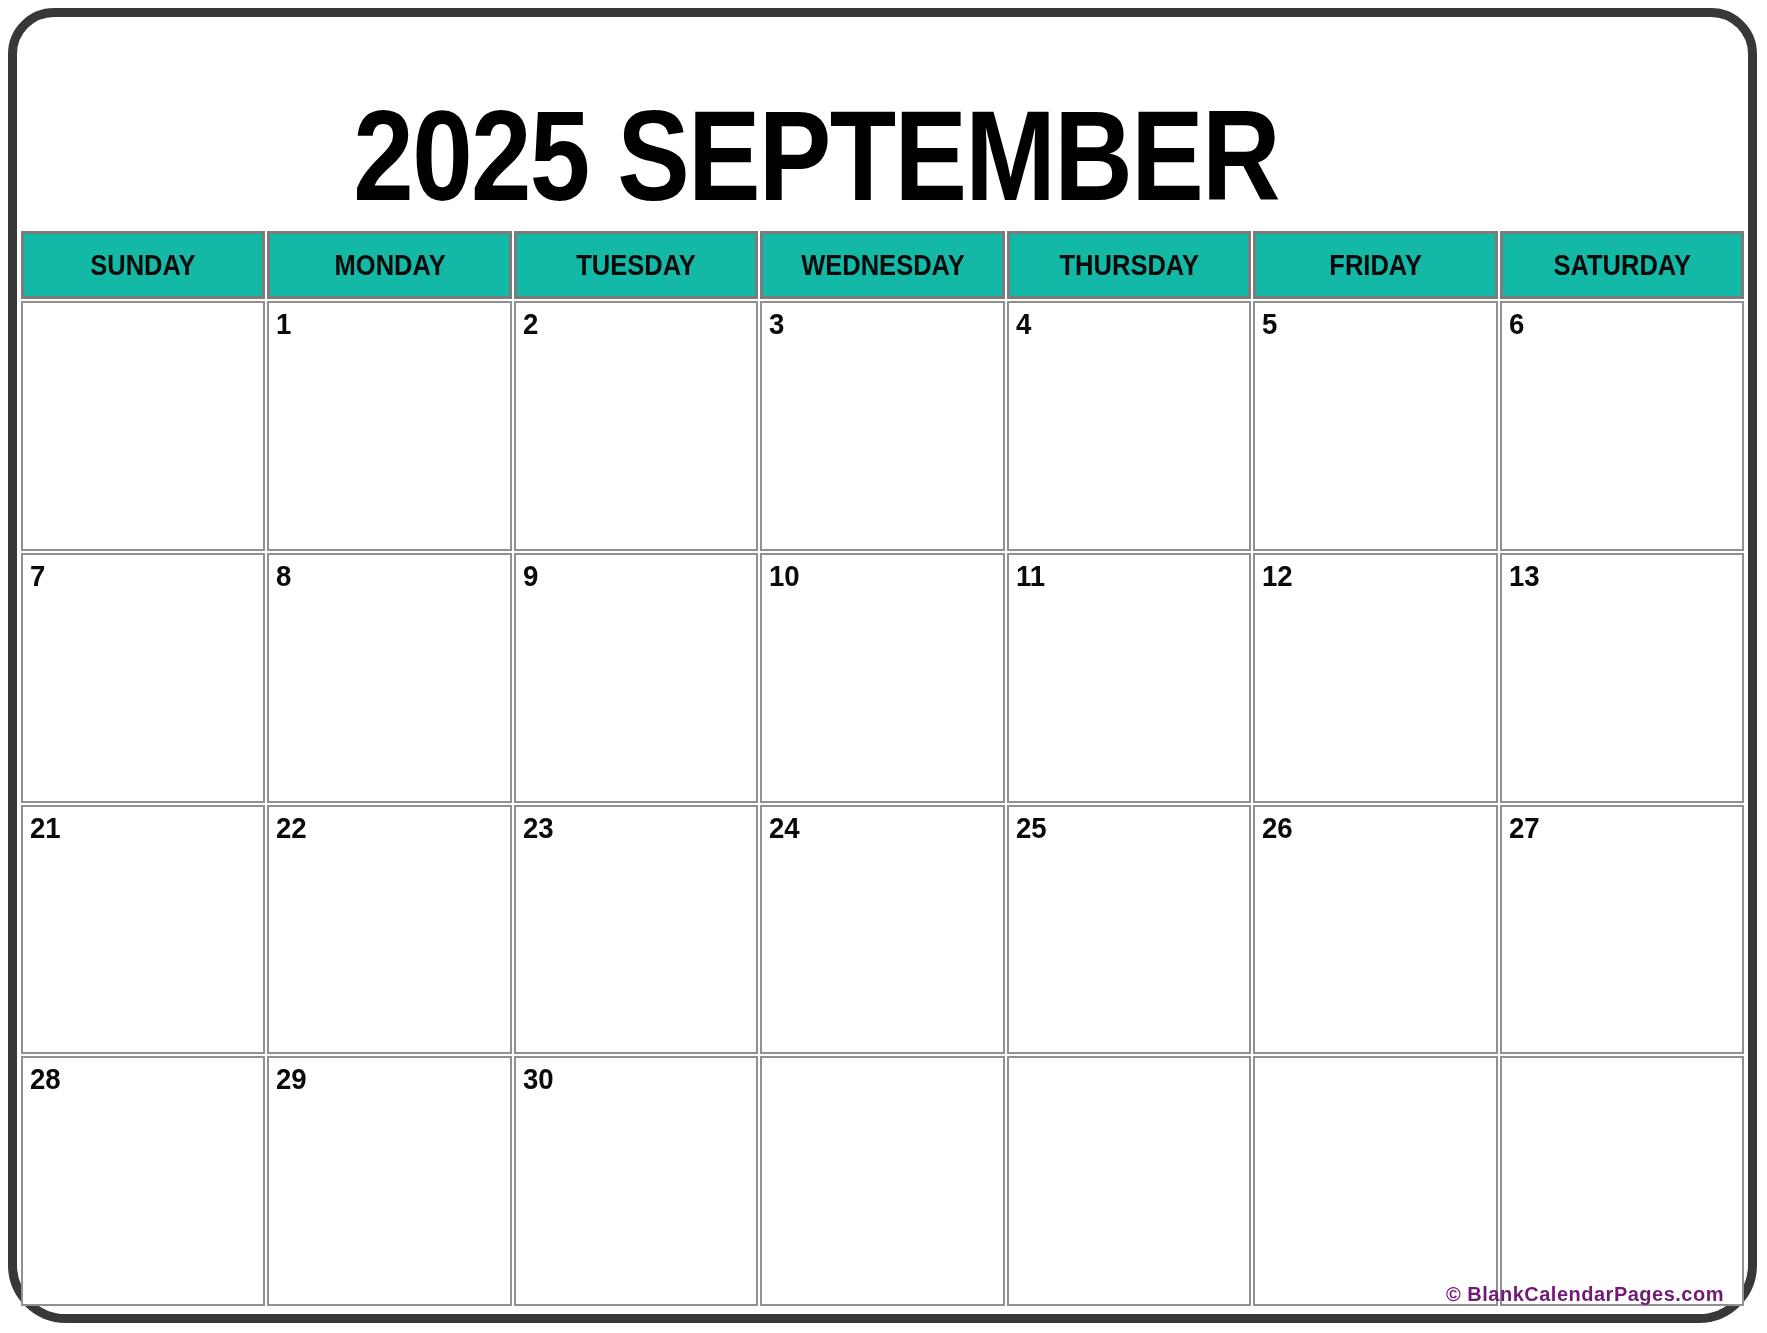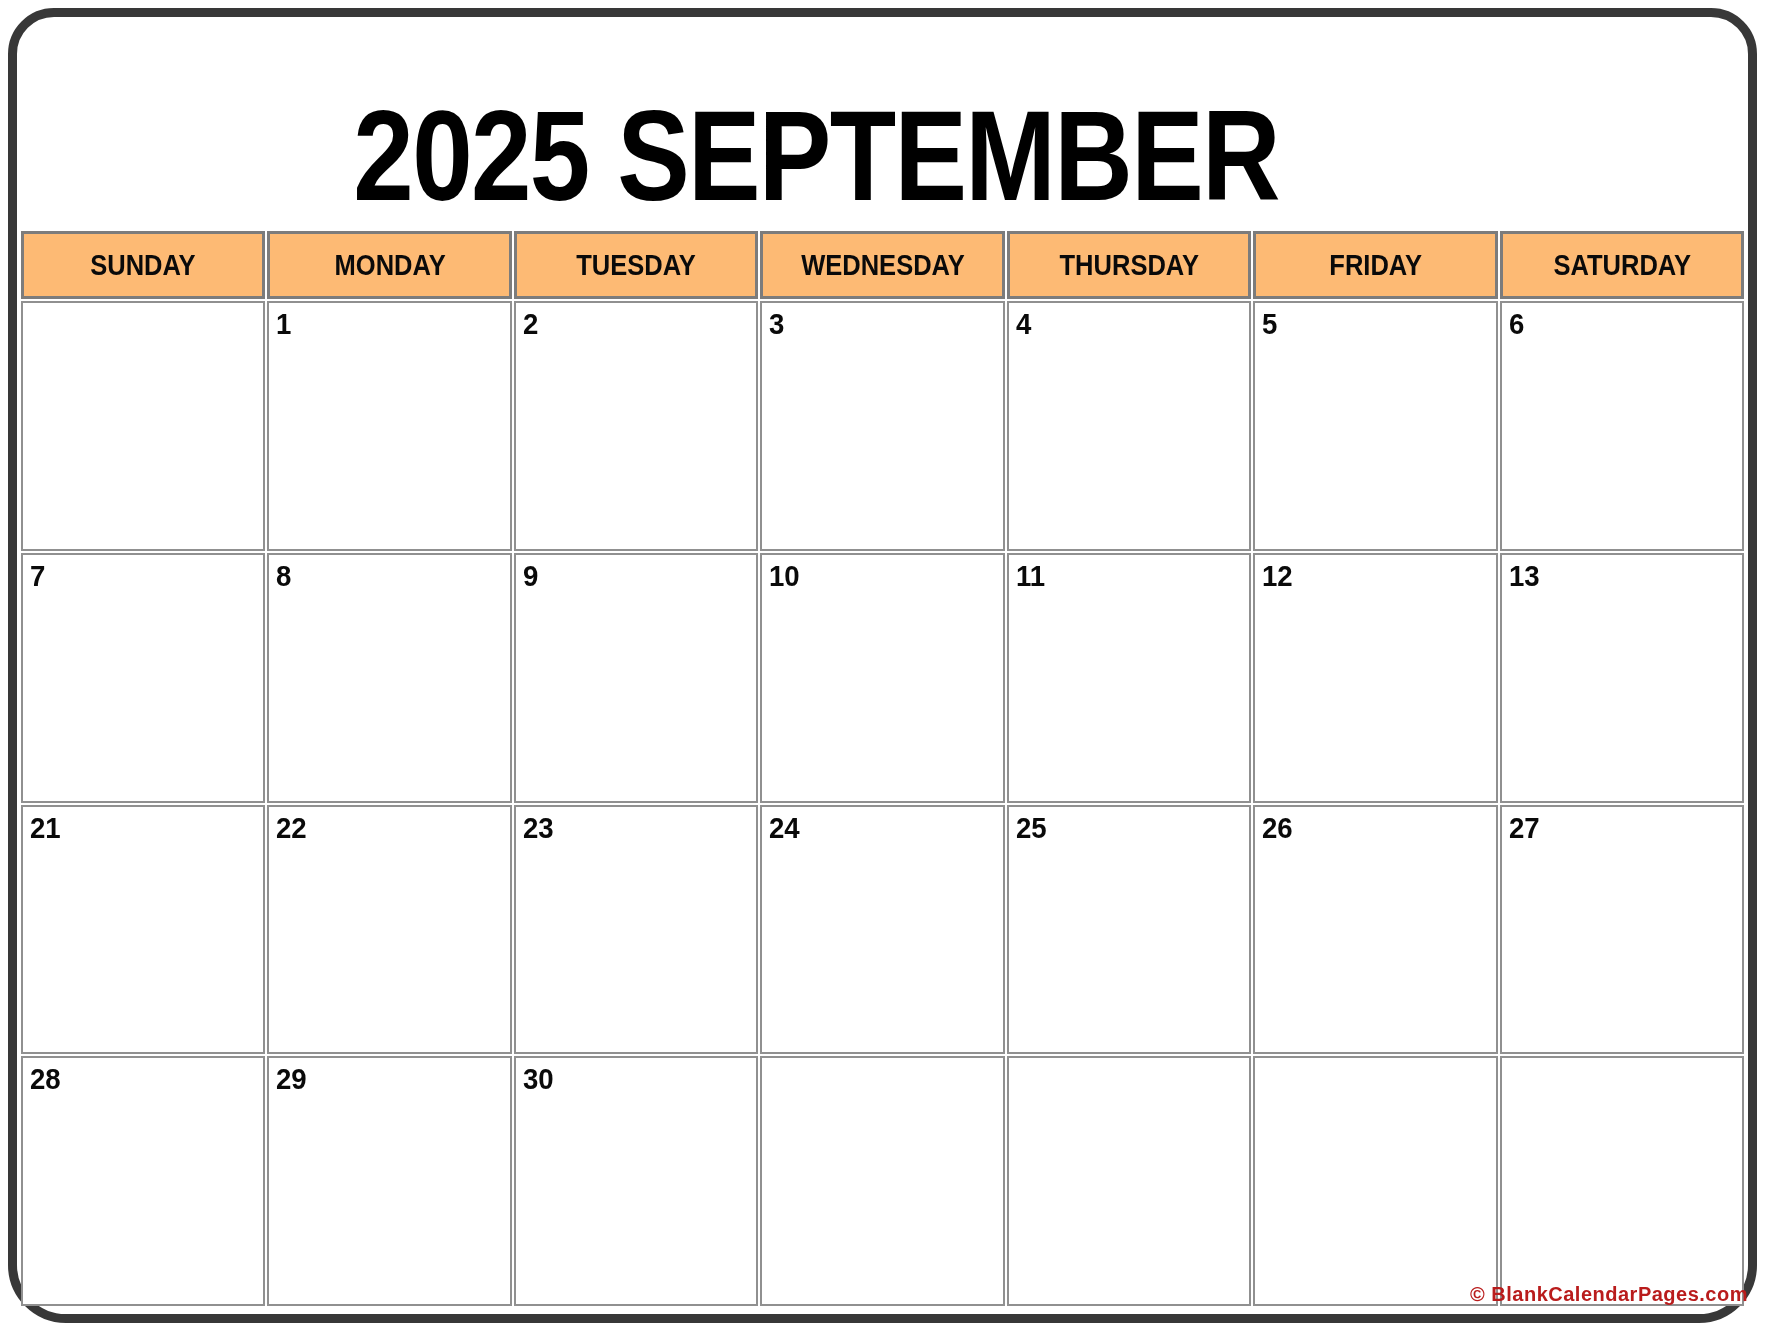--- a/index.html
+++ b/index.html
@@ -47,21 +47,21 @@
     width: calc(100% - 4px);
     height: calc(100% - 218px);
     margin: 0 auto;
     border-collapse: separate;
     border-spacing: 2px;
     table-layout: fixed;
   }
   table.calendar th {
     height: 62px;
     border: 3px solid #7c7c7c;
-    background: #fdba74;
+    background: #14b8a6;
     text-align: center;
     vertical-align: middle;
     padding: 0;
   }
   table.calendar th .cx {
     display: inline-block;
     font-size: 29px;
     font-weight: bold;
     color: #0a0a0a;
     transform: scaleX(0.88);
@@ -79,25 +79,25 @@
     display: inline-block;
     font-size: 30px;
     font-weight: bold;
     color: #0a0a0a;
     transform: scaleX(0.92);
     transform-origin: 0 0;
     line-height: 1.1;
   }
   .copyright {
     position: absolute;
-    right: 0;
+    right: 24px;
     bottom: 8px;
     font-size: 20px;
     font-weight: bold;
-    color: #b91c1c;
+    color: #701a75;
     letter-spacing: 0.5px;
   }
 </style>
 </head>
 <body>
 
 <div class="page">
   <div class="frame">
 
     <div class="title-area">

